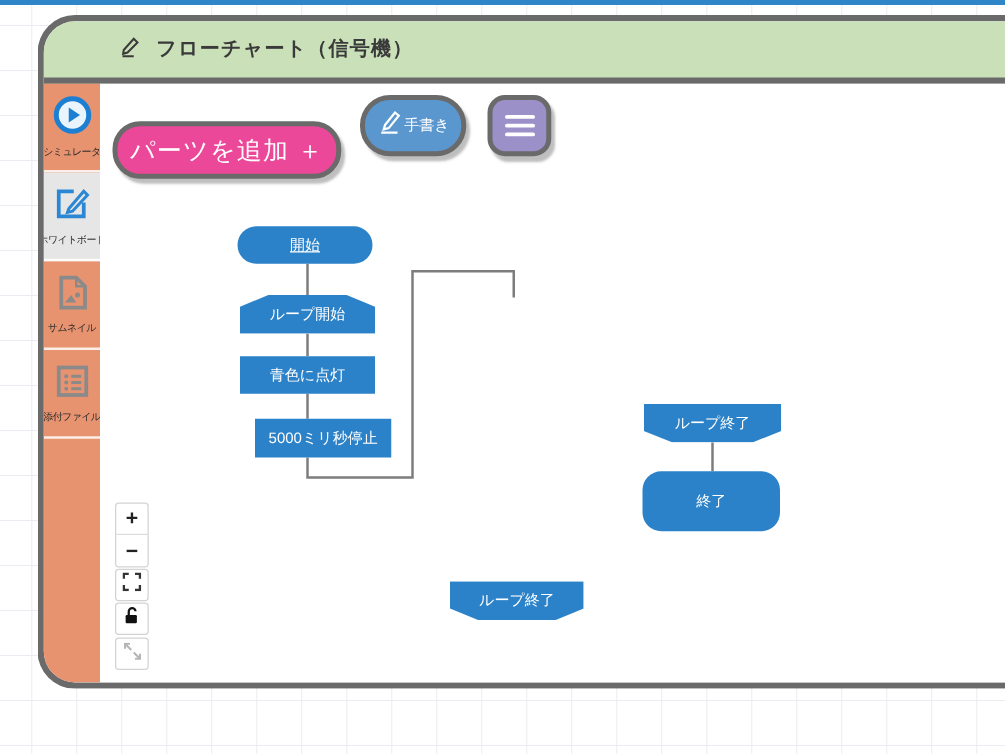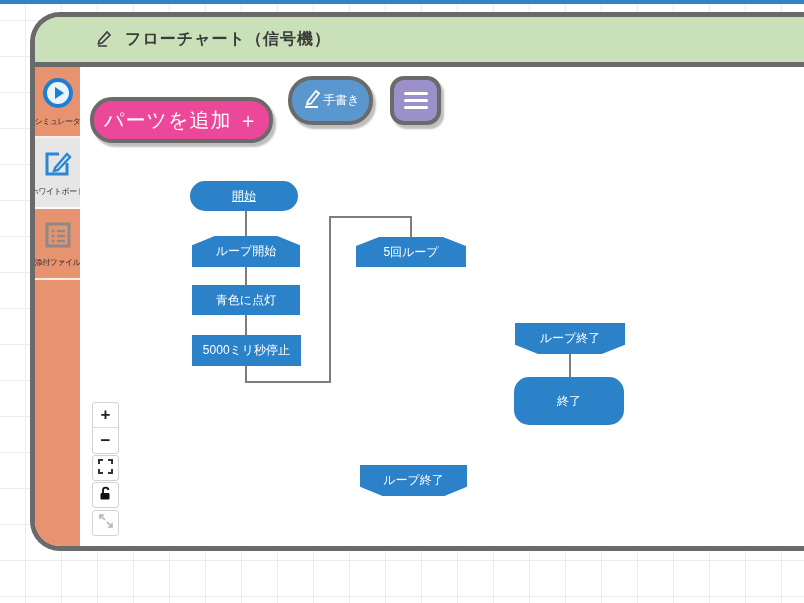--- a/index.html
+++ b/index.html
@@ -113,20 +113,31 @@
         <span>
           <svg width="30" height="30" viewBox="0 0 30 30">
             <path d="M24 14 V25 H4 V5 H16" fill="none" stroke="#2b87d3" stroke-width="3"></path>
             <path d="M12 19 L24 5 L27 8 L15 21 L11 22 Z" fill="#e6e6e6" stroke="#2b87d3" stroke-width="2.4"></path>
           </svg>
         </span>
         <span class="side-label">ホワイトボード</span>
       </div>
 
 
+      <div class="side-item">
+        <span>
+          <svg width="30" height="30" viewBox="0 0 30 30">
+            <path d="M6 3 H18 L25 10 V27 H6 Z" fill="none" stroke="#8a8a8a" stroke-width="3"></path>
+            <path d="M18 3 L18 10 L25 10" fill="none" stroke="#8a8a8a" stroke-width="2"></path>
+            <path d="M9 23 L14 17 L18 23 Z" fill="#8a8a8a"></path>
+            <circle cx="19" cy="17" r="2" fill="#8a8a8a"></circle>
+          </svg>
+        </span>
+        <span class="side-label">サムネイル</span>
+      </div>
 
       <div class="side-item">
         <span>
           <svg width="30" height="30" viewBox="0 0 30 30">
             <rect x="4" y="4" width="22" height="22" fill="none" stroke="#8a8a8a" stroke-width="3"></rect>
             <circle cx="10" cy="11" r="1.6" fill="#8a8a8a"></circle>
             <circle cx="10" cy="16" r="1.6" fill="#8a8a8a"></circle>
             <circle cx="10" cy="21" r="1.6" fill="#8a8a8a"></circle>
             <line x1="14" y1="11" x2="22" y2="11" stroke="#8a8a8a" stroke-width="2.4"></line>
             <line x1="14" y1="16" x2="22" y2="16" stroke="#8a8a8a" stroke-width="2.4"></line>
@@ -164,22 +175,21 @@
         <polyline points="166,144 166,169" fill="none" stroke="#7d7d7d" stroke-width="2"></polyline>
         <polyline points="166,200 166,218" fill="none" stroke="#7d7d7d" stroke-width="2"></polyline>
         <polyline points="166,248 166,268" fill="none" stroke="#7d7d7d" stroke-width="2"></polyline>
         <polyline points="166,299 166,315 250,315 250,150 331,150 331,171" fill="none" stroke="#7d7d7d" stroke-width="2"></polyline>
         <polyline points="490,287 490,310" fill="none" stroke="#7d7d7d" stroke-width="2"></polyline>
       </svg>
 
       <div class="node shape-terminator" style="left:110px;top:114px;width:108px;height:30px;text-decoration:underline;">開始</div>
       <div class="node shape-loop-start" style="left:112px;top:169px;width:108px;height:31px;">ループ開始</div>
       <div class="node" style="left:112px;top:218px;width:108px;height:30px;">青色に点灯</div>
-      <div class="node" style="left:112px;top:268px;width:109px;height:31px;">5000ミリ秒停止</div>
-      <div class="node shape-loop-start" style="left:276px;top:170px;width:110px;height:30px;">5回ループ</div>
+      <div class="node" style="left:124px;top:268px;width:109px;height:31px;">5000ミリ秒停止</div>
       <div class="node shape-loop-end" style="left:435px;top:256px;width:110px;height:31px;">ループ終了</div>
       <div class="node shape-terminator" style="left:434px;top:310px;width:110px;height:48px;">終了</div>
       <div class="node shape-loop-end" style="left:280px;top:398px;width:107px;height:31px;">ループ終了</div>
 
       <div class="map-btn zoom-group" style="top:335px;">
         <div class="zbtn">+</div>
         <div class="zbtn">−</div>
       </div>
 
       <div class="map-btn single" style="top:388px;">

